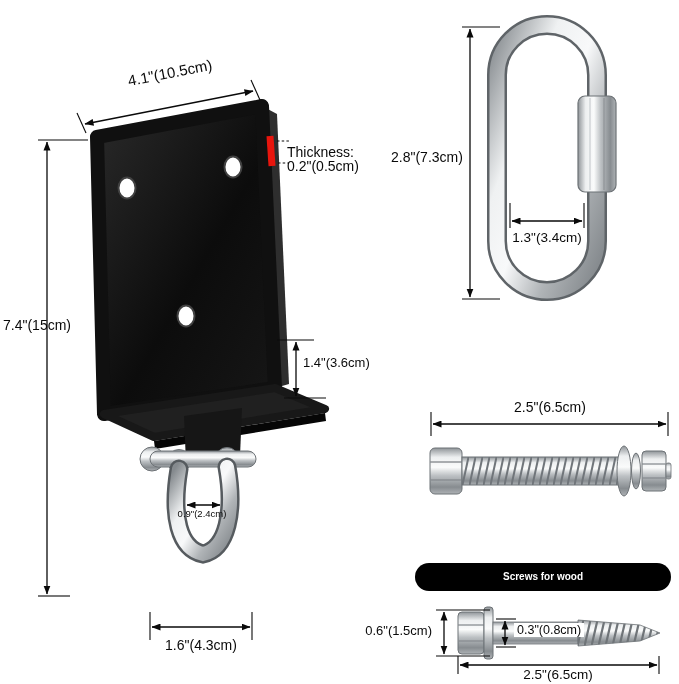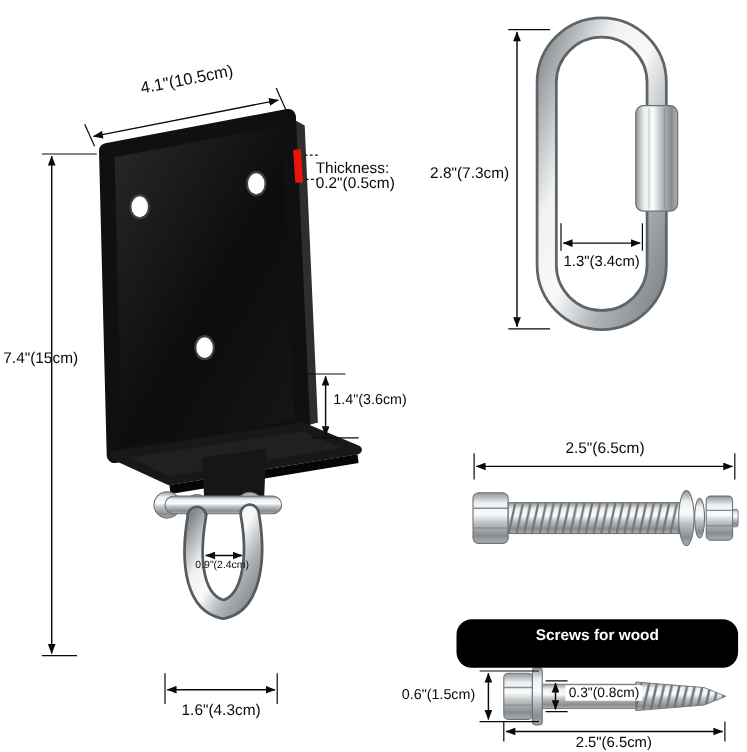--- a/index.html
+++ b/index.html
@@ -5,23 +5,23 @@
   * { margin:0; padding:0; box-sizing:border-box; }
   html,body { background:#ffffff; }
   body { font-family:"Liberation Sans", sans-serif; color:#0a0a0a; }
   .canvas { position:relative; width:679px; height:684px; background:#ffffff; overflow:hidden; }
   .canvas > svg { position:absolute; left:0; top:0; }
   .label { position:absolute; color:#0a0a0a; font-size:14px; line-height:1.15; white-space:nowrap; }
   .center { text-align:center; }
   .right  { text-align:right; }
   .rot    { transform:rotate(-11deg); transform-origin:50% 50%; }
   .whitebg{ background:#ffffff; padding:0 3px; }
-  .banner { position:absolute; left:415px; top:563px; width:256px; height:44px;
+  .banner { position:absolute; left:415px; top:563px; width:256px; height:28px;
             background:#000000; border-radius:14px; color:#ffffff;
-            font-weight:bold; font-size:14px; line-height:28px; text-align:center; }
+            font-weight:bold; font-size:10px; line-height:28px; text-align:center; }
   .dim  { stroke:#0a0a0a; stroke-width:1.3; fill:none; }
   .tick { stroke:#0a0a0a; stroke-width:1.1; }
 </style>
 </head>
 <body>
 
 <div class="canvas">
 
   <svg width="679" height="684" viewBox="0 0 679 684">
     <defs>

